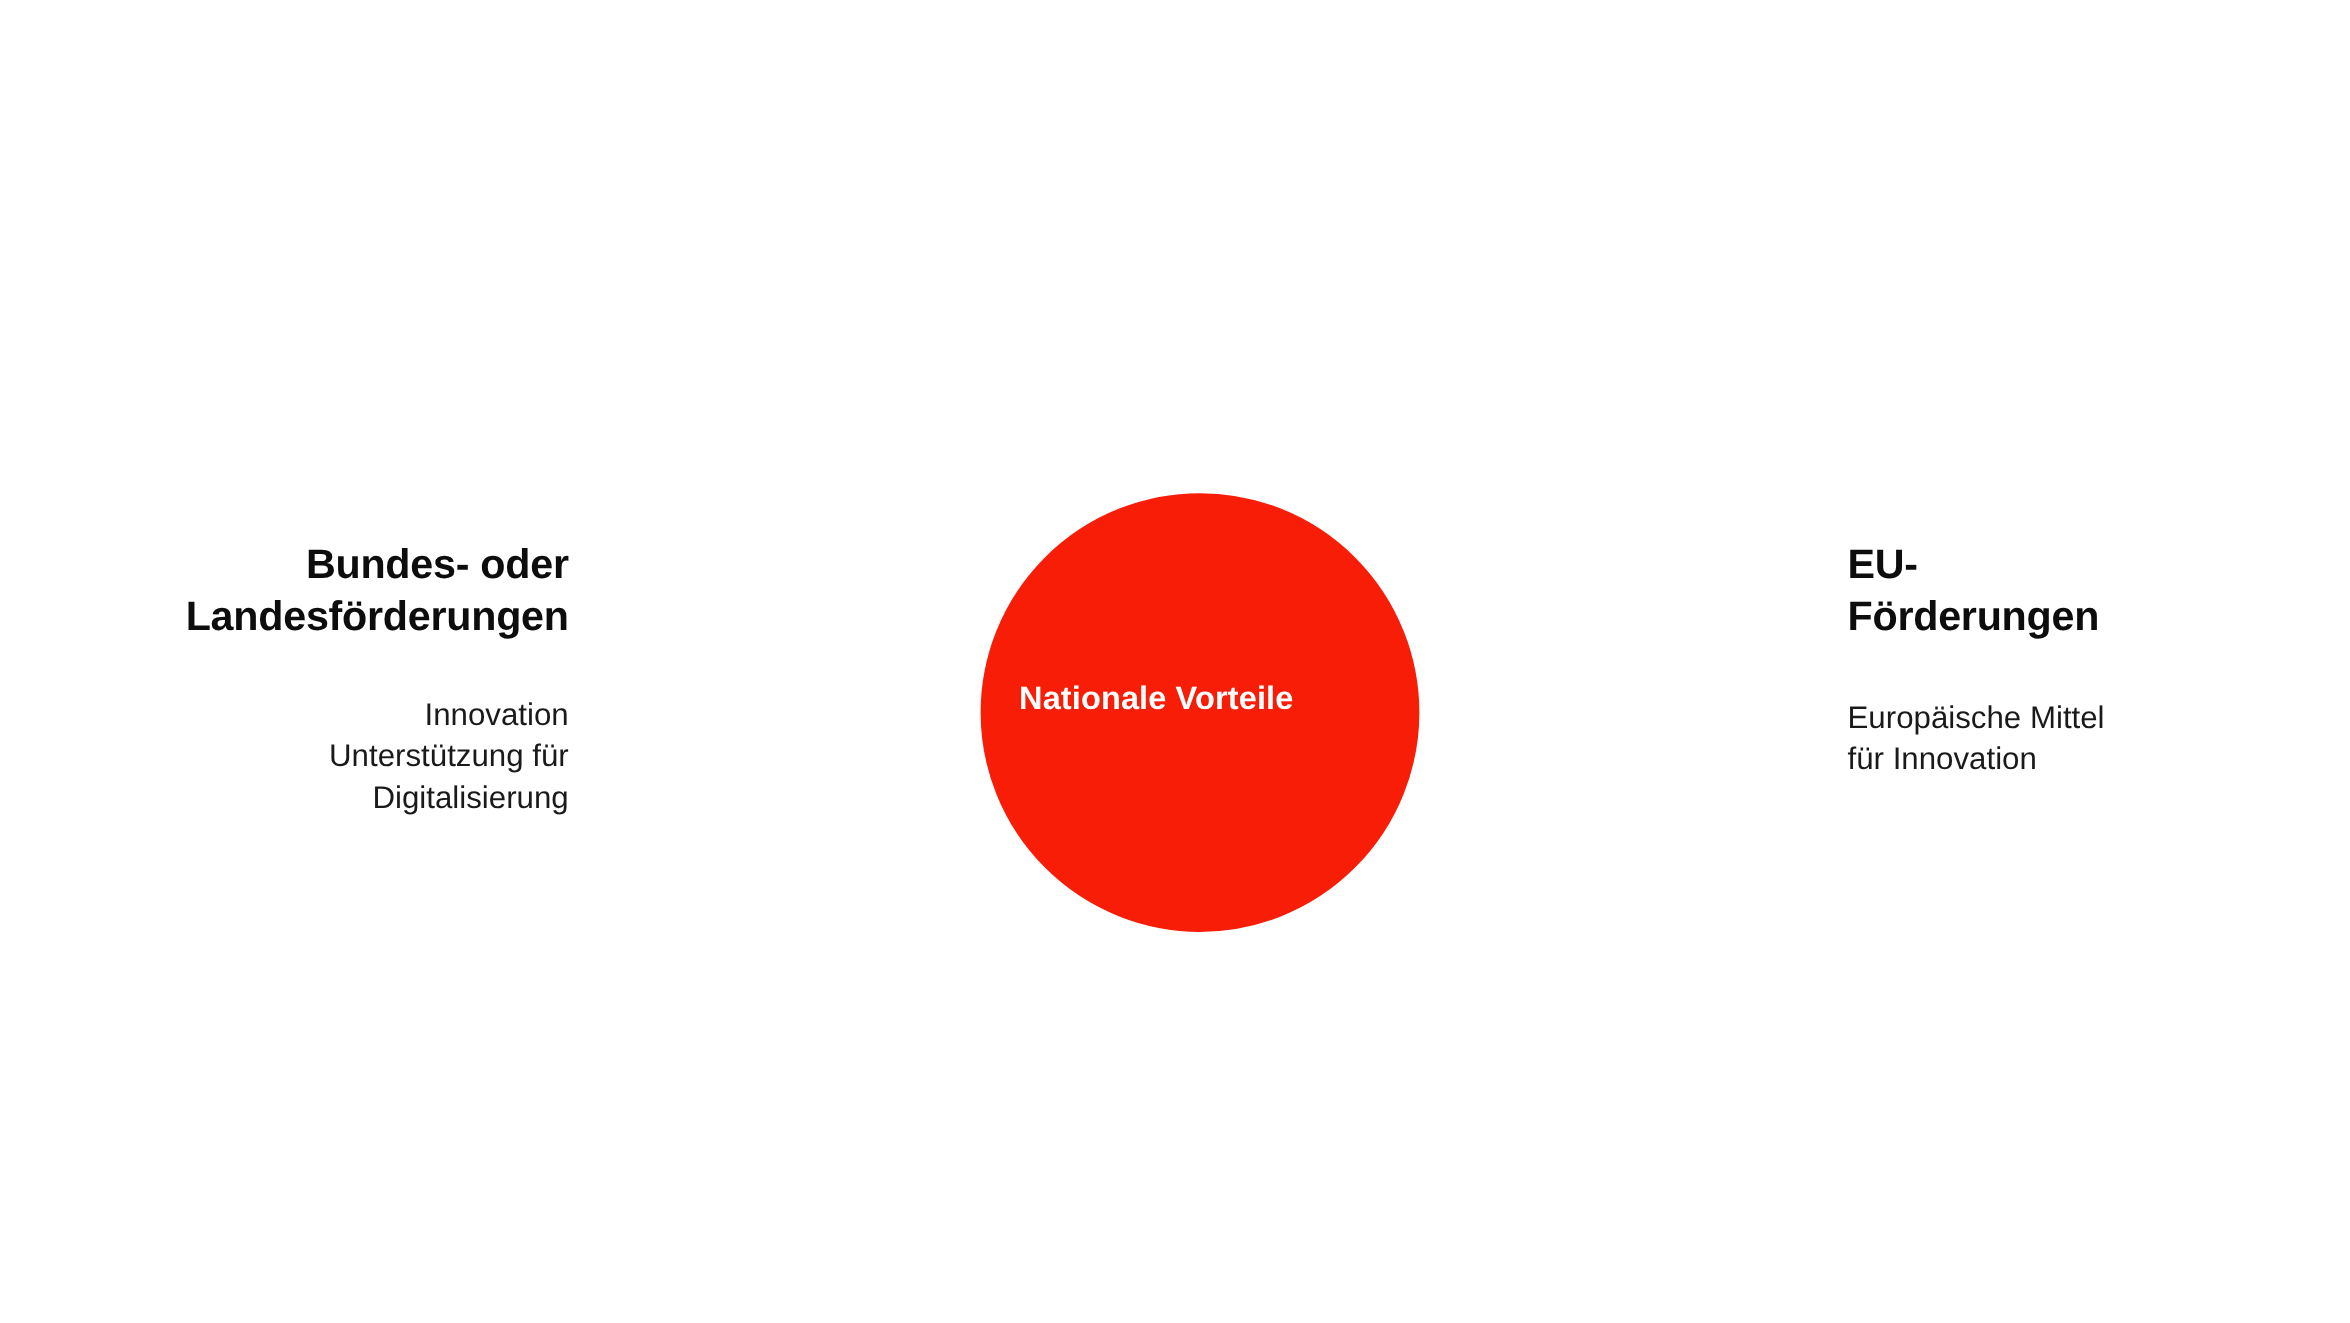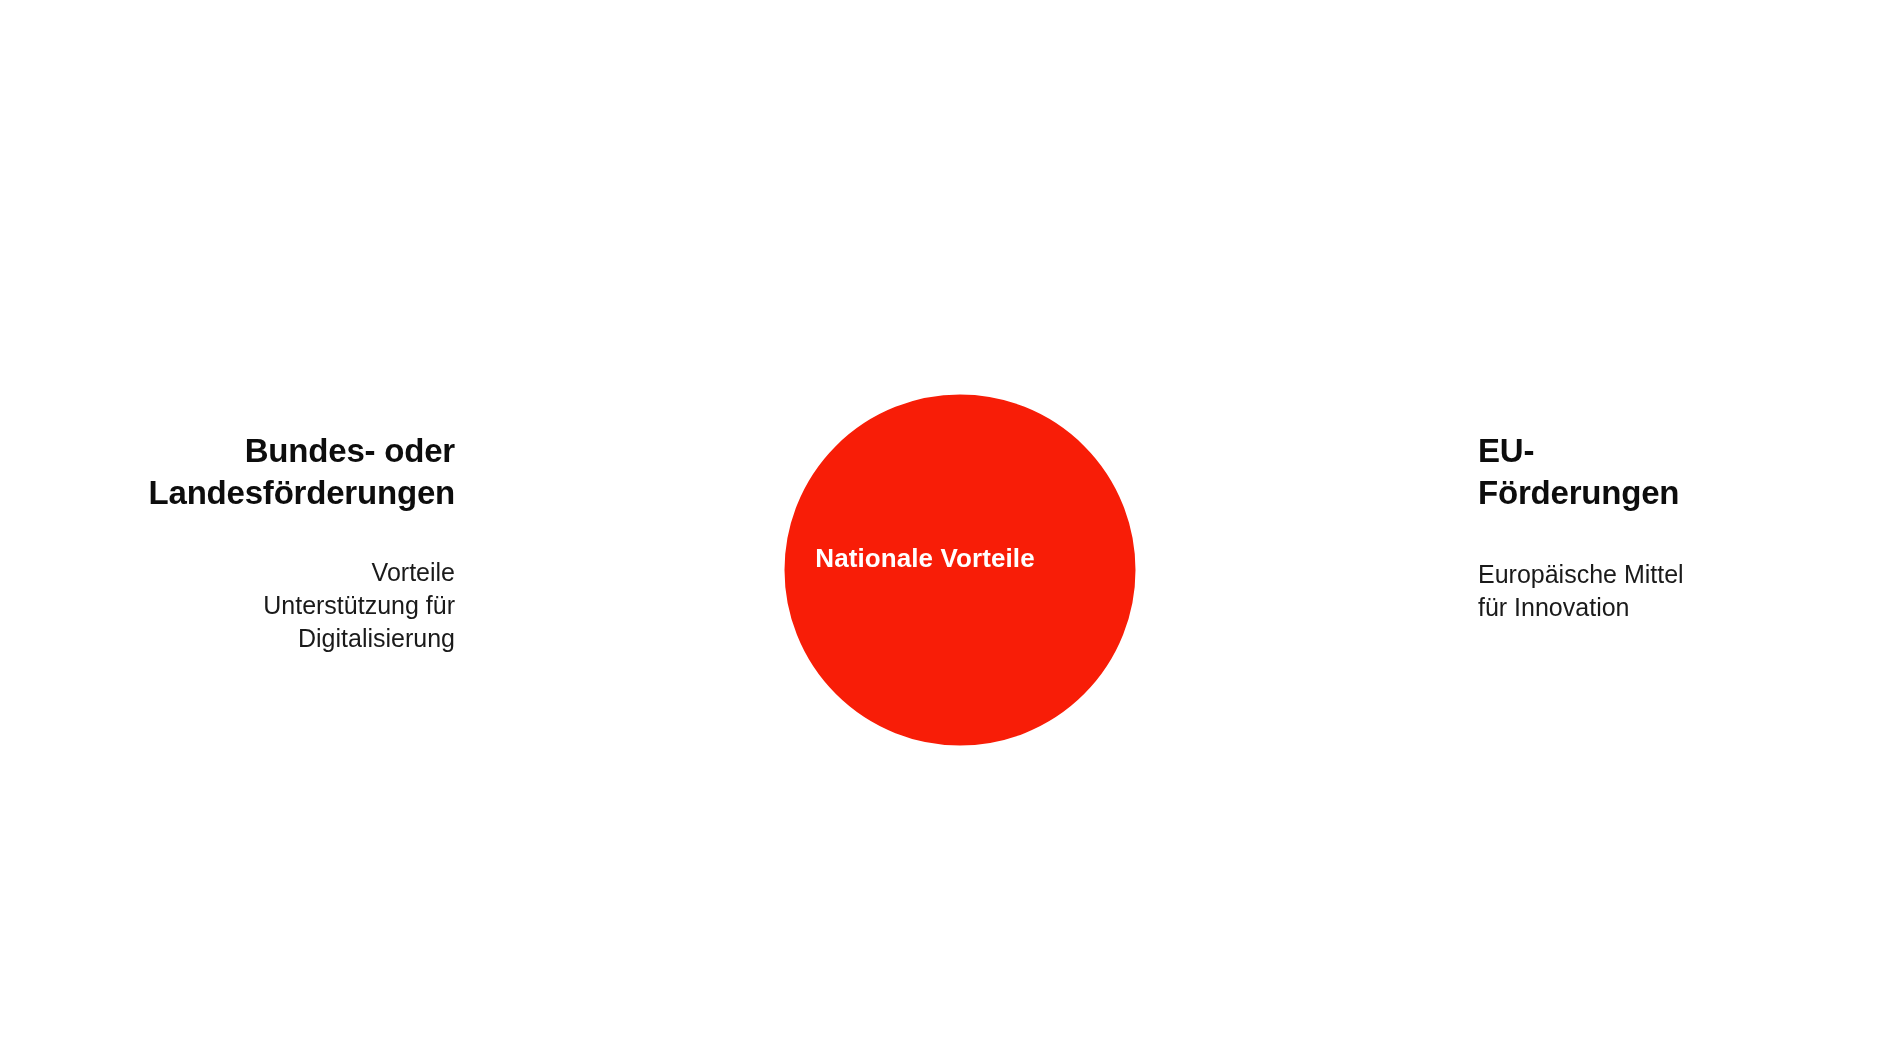--- a/index.html
+++ b/index.html
@@ -89,21 +89,21 @@
   }
 </style>
 </head>
 <body>
 
 <div id="stage">
 
   <div class="side-block left">
     <p class="side-title">Bundes- oder
 Landesförderungen</p>
-    <p class="side-sub">Vorteile
+    <p class="side-sub">Innovation
 Unterstützung für
 Digitalisierung</p>
   </div>
 
   <div class="side-block right">
     <p class="side-title">EU-
 Förderungen</p>
     <p class="side-sub">Europäische Mittel
 für Innovation</p>
   </div>

